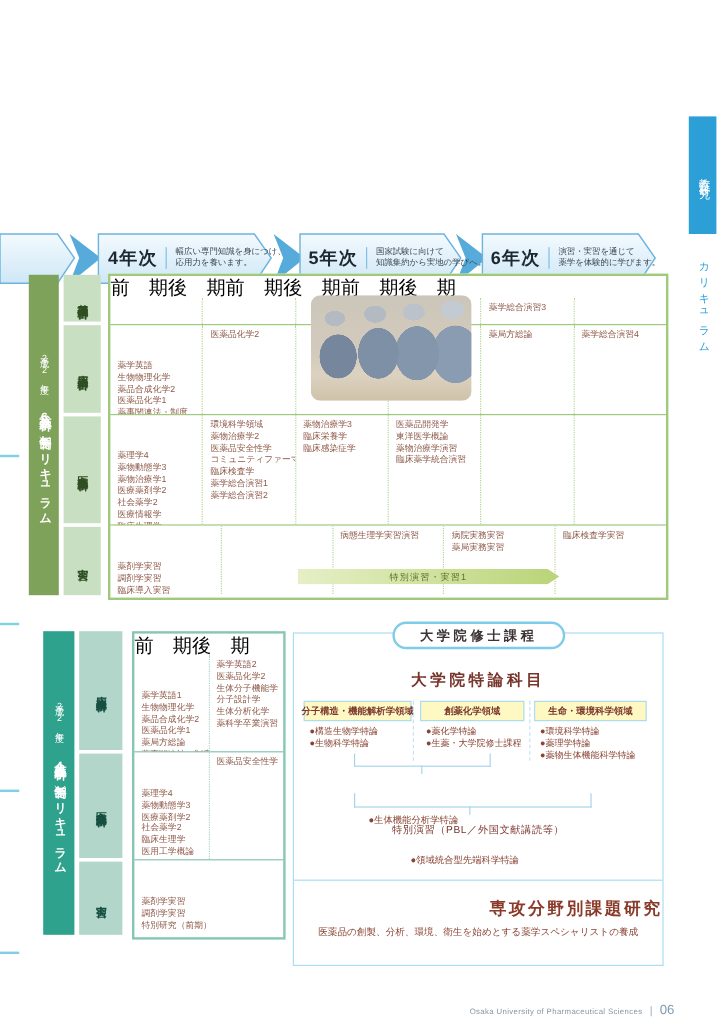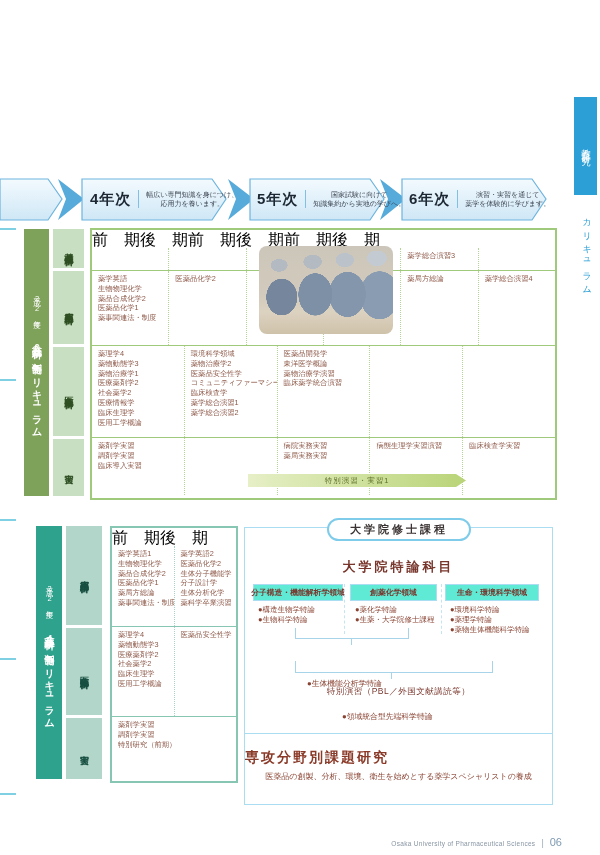--- a/index.html
+++ b/index.html
@@ -12,21 +12,21 @@
   
   .tick{position:absolute;left:0;width:16px;height:2px;background:#7fd0e2;}
 
   
   .edge-tab{position:absolute;left:574px;top:97px;width:23px;height:98px;background:#2b9fd6;
     display:flex;align-items:center;justify-content:center;}
   .edge-tab span{color:#fff;font-size:9.5px;letter-spacing:2px;}
   .edge-label{position:absolute;left:580px;top:212px;color:#2b9fd6;font-size:9px;letter-spacing:3px;}
 
   
-  .arrow-strip{position:absolute;left:0;top:177px;width:548px;height:46px;text-align:center;}
+  .arrow-strip{position:absolute;left:0;top:193px;width:548px;height:46px;}
   .arrow-strip svg{position:absolute;left:0;top:0;}
   .banner-text{position:absolute;top:0;height:44px;display:flex;align-items:center;}
   .year-label{font-size:15px;font-weight:bold;color:#1c2733;letter-spacing:1px;white-space:nowrap;}
   .year-desc{margin-left:7px;padding-left:7px;border-left:1px solid #7fc0e4;font-size:7px;
     line-height:9px;color:#3a4350;white-space:nowrap;}
 
   
   .side-bar{position:absolute;display:flex;align-items:center;justify-content:center;}
   .side-bar .vtext{color:#fff;line-height:1;}
   .side-era{font-size:7.5px;letter-spacing:1px;}
@@ -34,21 +34,21 @@
   .cat-cell{position:absolute;display:flex;align-items:center;justify-content:center;}
   .cat-cell .vtext{font-size:9px;font-weight:bold;letter-spacing:1px;}
 
   
   .t6-cat .vtext{color:#2f4f23;}
   .t6-cat{background:#c8dfc2;}
   .t6-bar{background:#7fa25b;left:24px;top:229px;width:25px;height:267px;}
   .grid6{position:absolute;left:90px;top:228px;width:463px;height:268px;border:2px solid #9fca7c;background:#fff;}
   .grow{display:flex;width:100%;}
   .gcell{flex:1;border-left:1px dotted #b5d594;padding:3px 2px 0 6px;overflow:hidden;}
-  .gcell:first-child{border-left:none;}
+  .gcell:first-child{border-left:none;margin-top:26px;}
   .gcell div{font-size:7.3px;line-height:9.8px;color:#8d5848;white-space:nowrap;}
   .hdr-row{height:18px;}
   .t6-r1{height:22px;border-bottom:1.5px solid #9fca7c;}
   .t6-r2{height:74px;border-bottom:1.5px solid #9fca7c;}
   .t6-r3{height:91px;border-bottom:1.5px solid #9fca7c;}
   .t6-r4{height:57px;}
 
   .photo{position:absolute;left:259px;top:246px;width:134px;height:88px;border-radius:8px;
     background:
       radial-gradient(ellipse 12px 9px at 15% 22%, #b4bac2 0 70%, rgba(0,0,0,0) 71%),
@@ -78,33 +78,33 @@
   .t4-r2{height:89px;border-bottom:1.5px solid #86c6b2;}
   .t4-r3{height:60px;}
 
   
   .grad-box{position:absolute;left:244px;top:527px;width:307px;height:276px;border:1.5px solid #aadcf2;background:#fff;}
   .grad-pill{position:absolute;left:82px;top:-10px;width:140px;height:19px;background:#fff;
     border:2px solid #7ecbea;border-radius:12px;display:flex;align-items:center;justify-content:center;}
   .grad-pill span{font-size:11px;font-weight:bold;letter-spacing:3px;color:#3c3434;}
   .grad-heading{position:absolute;left:0;top:30px;width:100%;text-align:center;
     font-size:13px;font-weight:bold;letter-spacing:3px;color:#77352b;}
-  .domain-box{position:absolute;top:56px;height:15px;border:1px solid #aadcf2;background:#5eead4;
+  .domain-box{position:absolute;top:56px;height:15px;border:1px solid #aadcf2;background:#fef9c3;
     display:flex;align-items:center;justify-content:center;}
   .domain-box span{font-size:7.8px;font-weight:bold;color:#7a362c;white-space:nowrap;}
   .domain-list{position:absolute;top:77px;}
   .domain-list div{font-size:7.5px;line-height:10px;color:#8a4434;white-space:nowrap;}
   .dsep{position:absolute;top:56px;height:50px;border-left:1px dashed #c4e4f4;}
   .bracket{position:absolute;border:1px solid #a8d4ea;border-top:none;}
   .stub{position:absolute;width:1px;background:#a8d4ea;}
   .merge-item{position:absolute;font-size:7.8px;color:#8a4434;white-space:nowrap;margin-top:31px;}
   .grad-special{position:absolute;left:0;top:158px;width:100%;text-align:center;
     font-size:8.5px;color:#7a362c;letter-spacing:0.5px;}
   .grad-divider{position:absolute;left:0;top:205px;width:100%;border-top:1.5px solid #aadcf2;}
-  .research-title{position:absolute;left:0;top:221px;width:100%;text-align:left;
+  .research-title{position:absolute;left:0;top:221px;width:100%;text-align:right;
     font-size:14px;font-weight:bold;letter-spacing:2px;color:#8a3a28;}
   .research-desc{position:absolute;left:0;top:243px;width:100%;text-align:center;
     font-size:8px;color:#8a4434;}
 
   
   .footer{position:absolute;right:38px;top:836px;display:flex;align-items:baseline;gap:6px;}
   .footer .fname{font-size:6.5px;color:#8795a3;letter-spacing:0.3px;}
   .footer .fsep{font-size:9px;color:#9aaab8;}
   .footer .fpage{font-size:11px;color:#7e9ab2;}
 </style>
@@ -233,41 +233,46 @@
     <div class="gcell">
         <div>環境科学領域</div>
         <div>薬物治療学2</div>
         <div>医薬品安全性学</div>
         <div>コミュニティファーマシー</div>
         <div>臨床検査学</div>
         <div>薬学総合演習1</div>
         <div>薬学総合演習2</div>
       </div>
     <div class="gcell">
+        <div>薬物治療学3</div>
+        <div>臨床栄養学</div>
+        <div>臨床感染症学</div>
+      </div>
+    <div class="gcell">
         <div>医薬品開発学</div>
         <div>東洋医学概論</div>
         <div>薬物治療学演習</div>
         <div>臨床薬学統合演習</div>
       </div>
     <div class="gcell"></div>
     <div class="gcell"></div>
   </div>
   <div class="grow t6-r4">
     <div class="gcell">
         <div>薬剤学実習</div>
         <div>調剤学実習</div>
         <div>臨床導入実習</div>
       </div>
     <div class="gcell"></div>
     <div class="gcell">
+        <div>病態生理学実習演習</div>
+      </div>
+    <div class="gcell">
         <div>病院実務実習</div>
         <div>薬局実務実習</div>
-      </div>
-    <div class="gcell">
-        <div>病態生理学実習演習</div>
       </div>
     <div class="gcell">
         <div>臨床検査学実習</div>
       </div>
   </div>
 </div>
 
 <div class="photo"></div>
 
 <div class="band">

